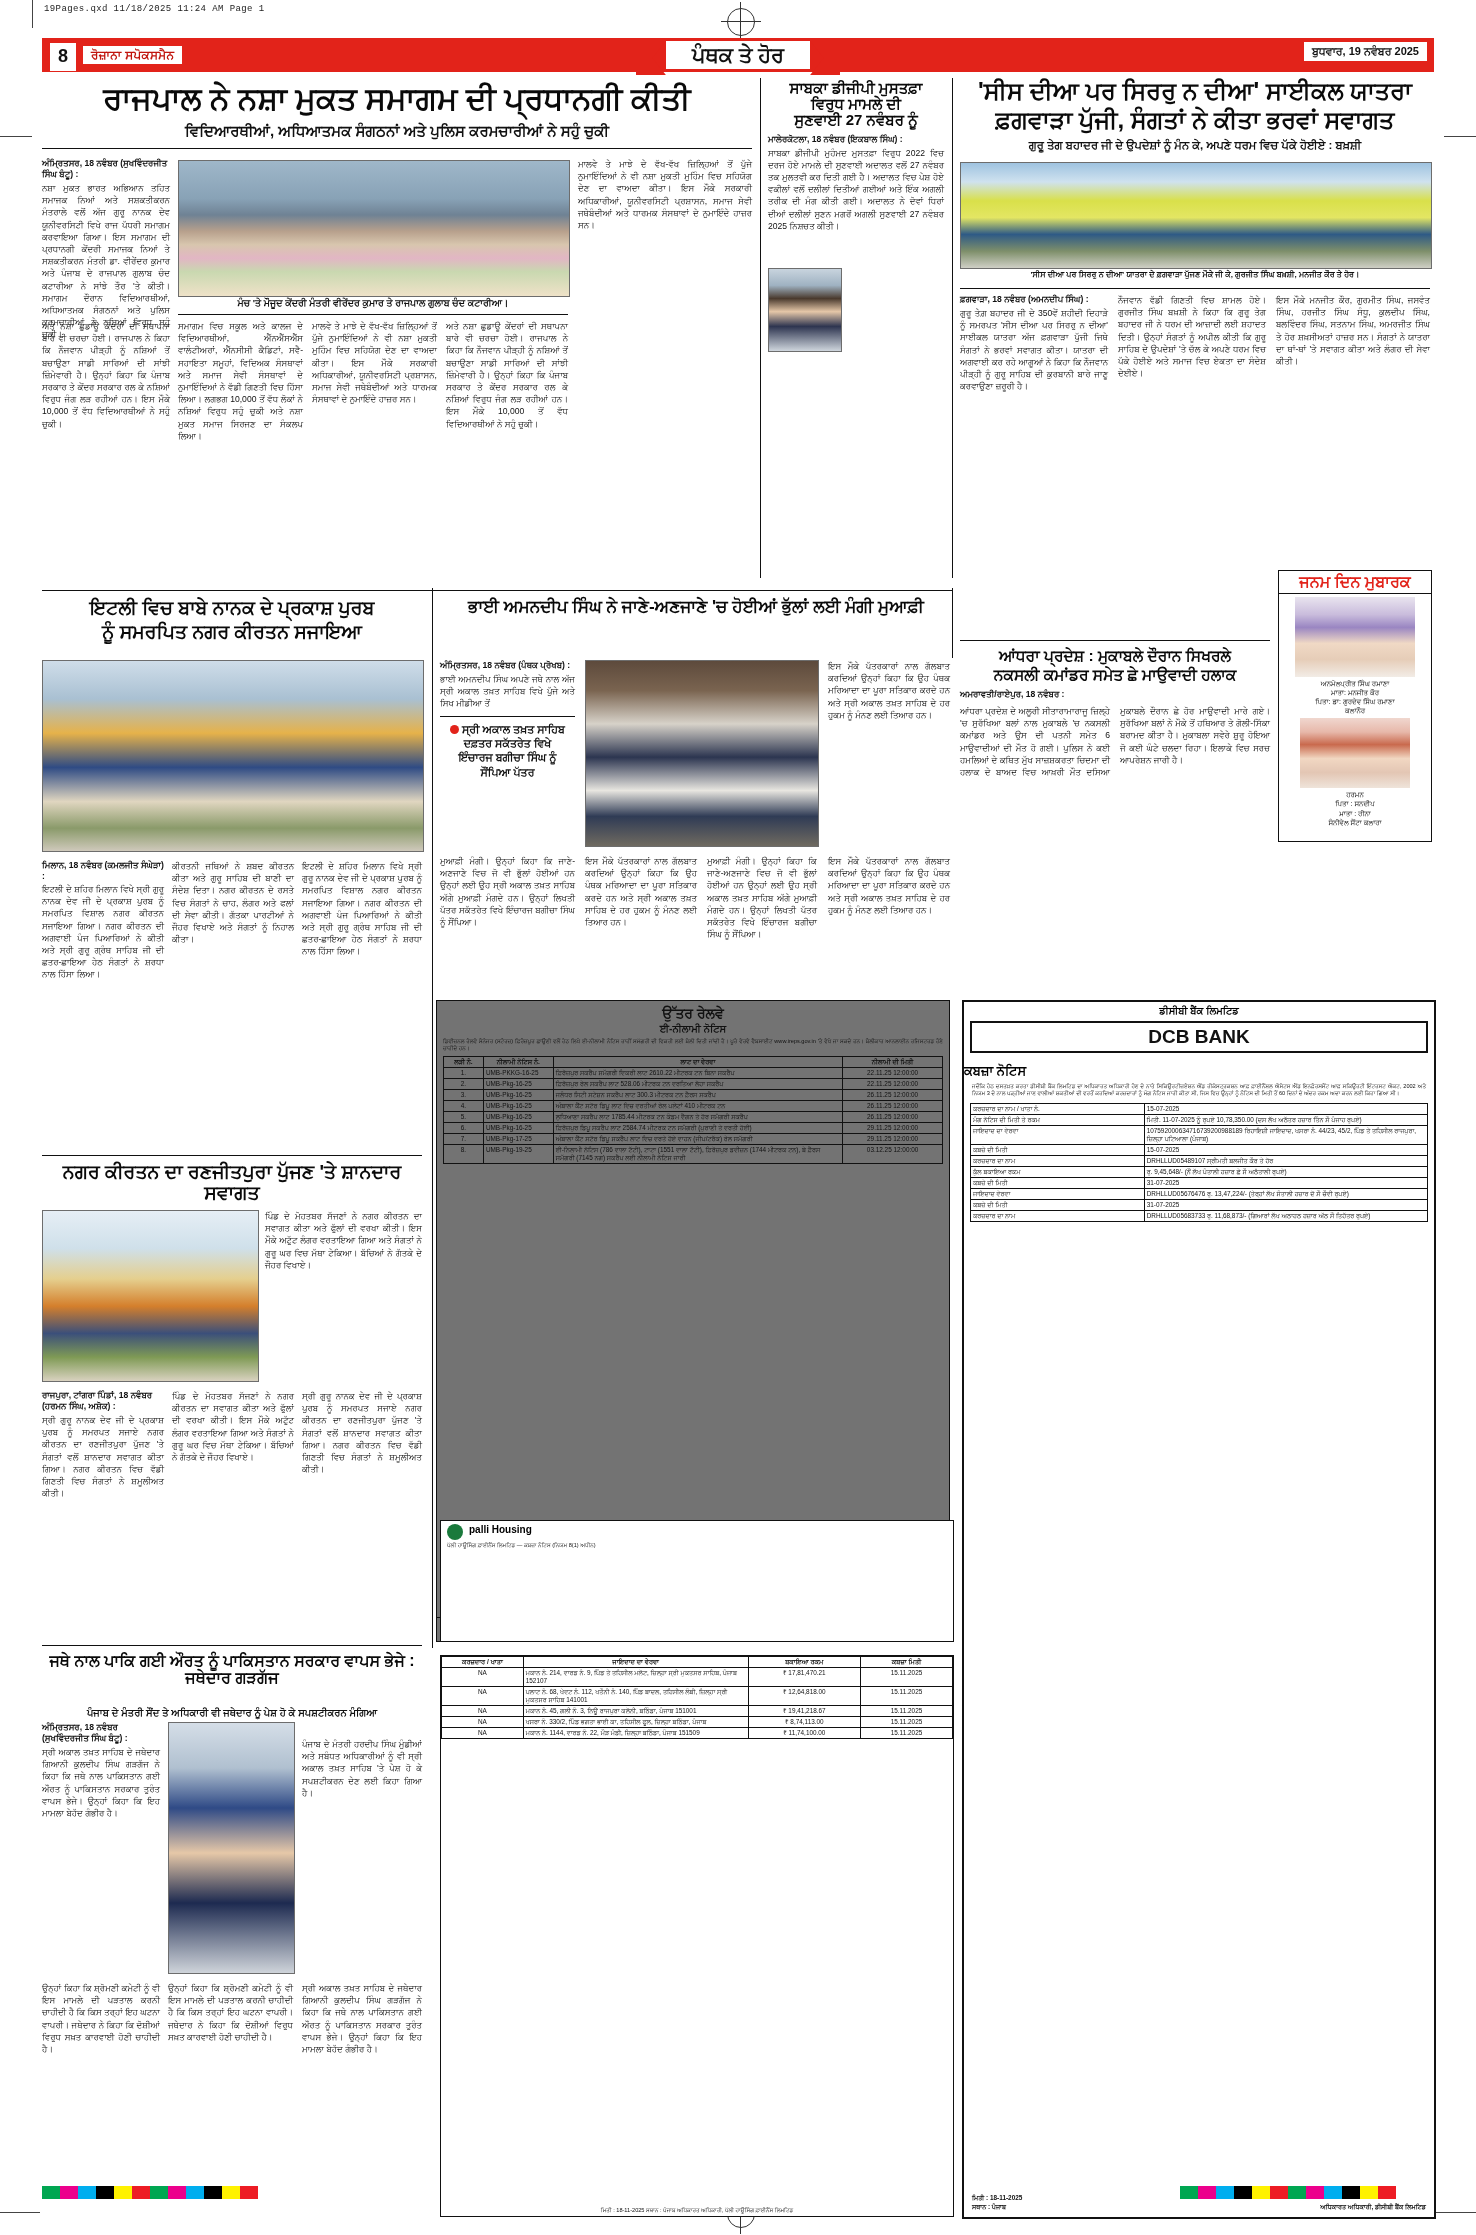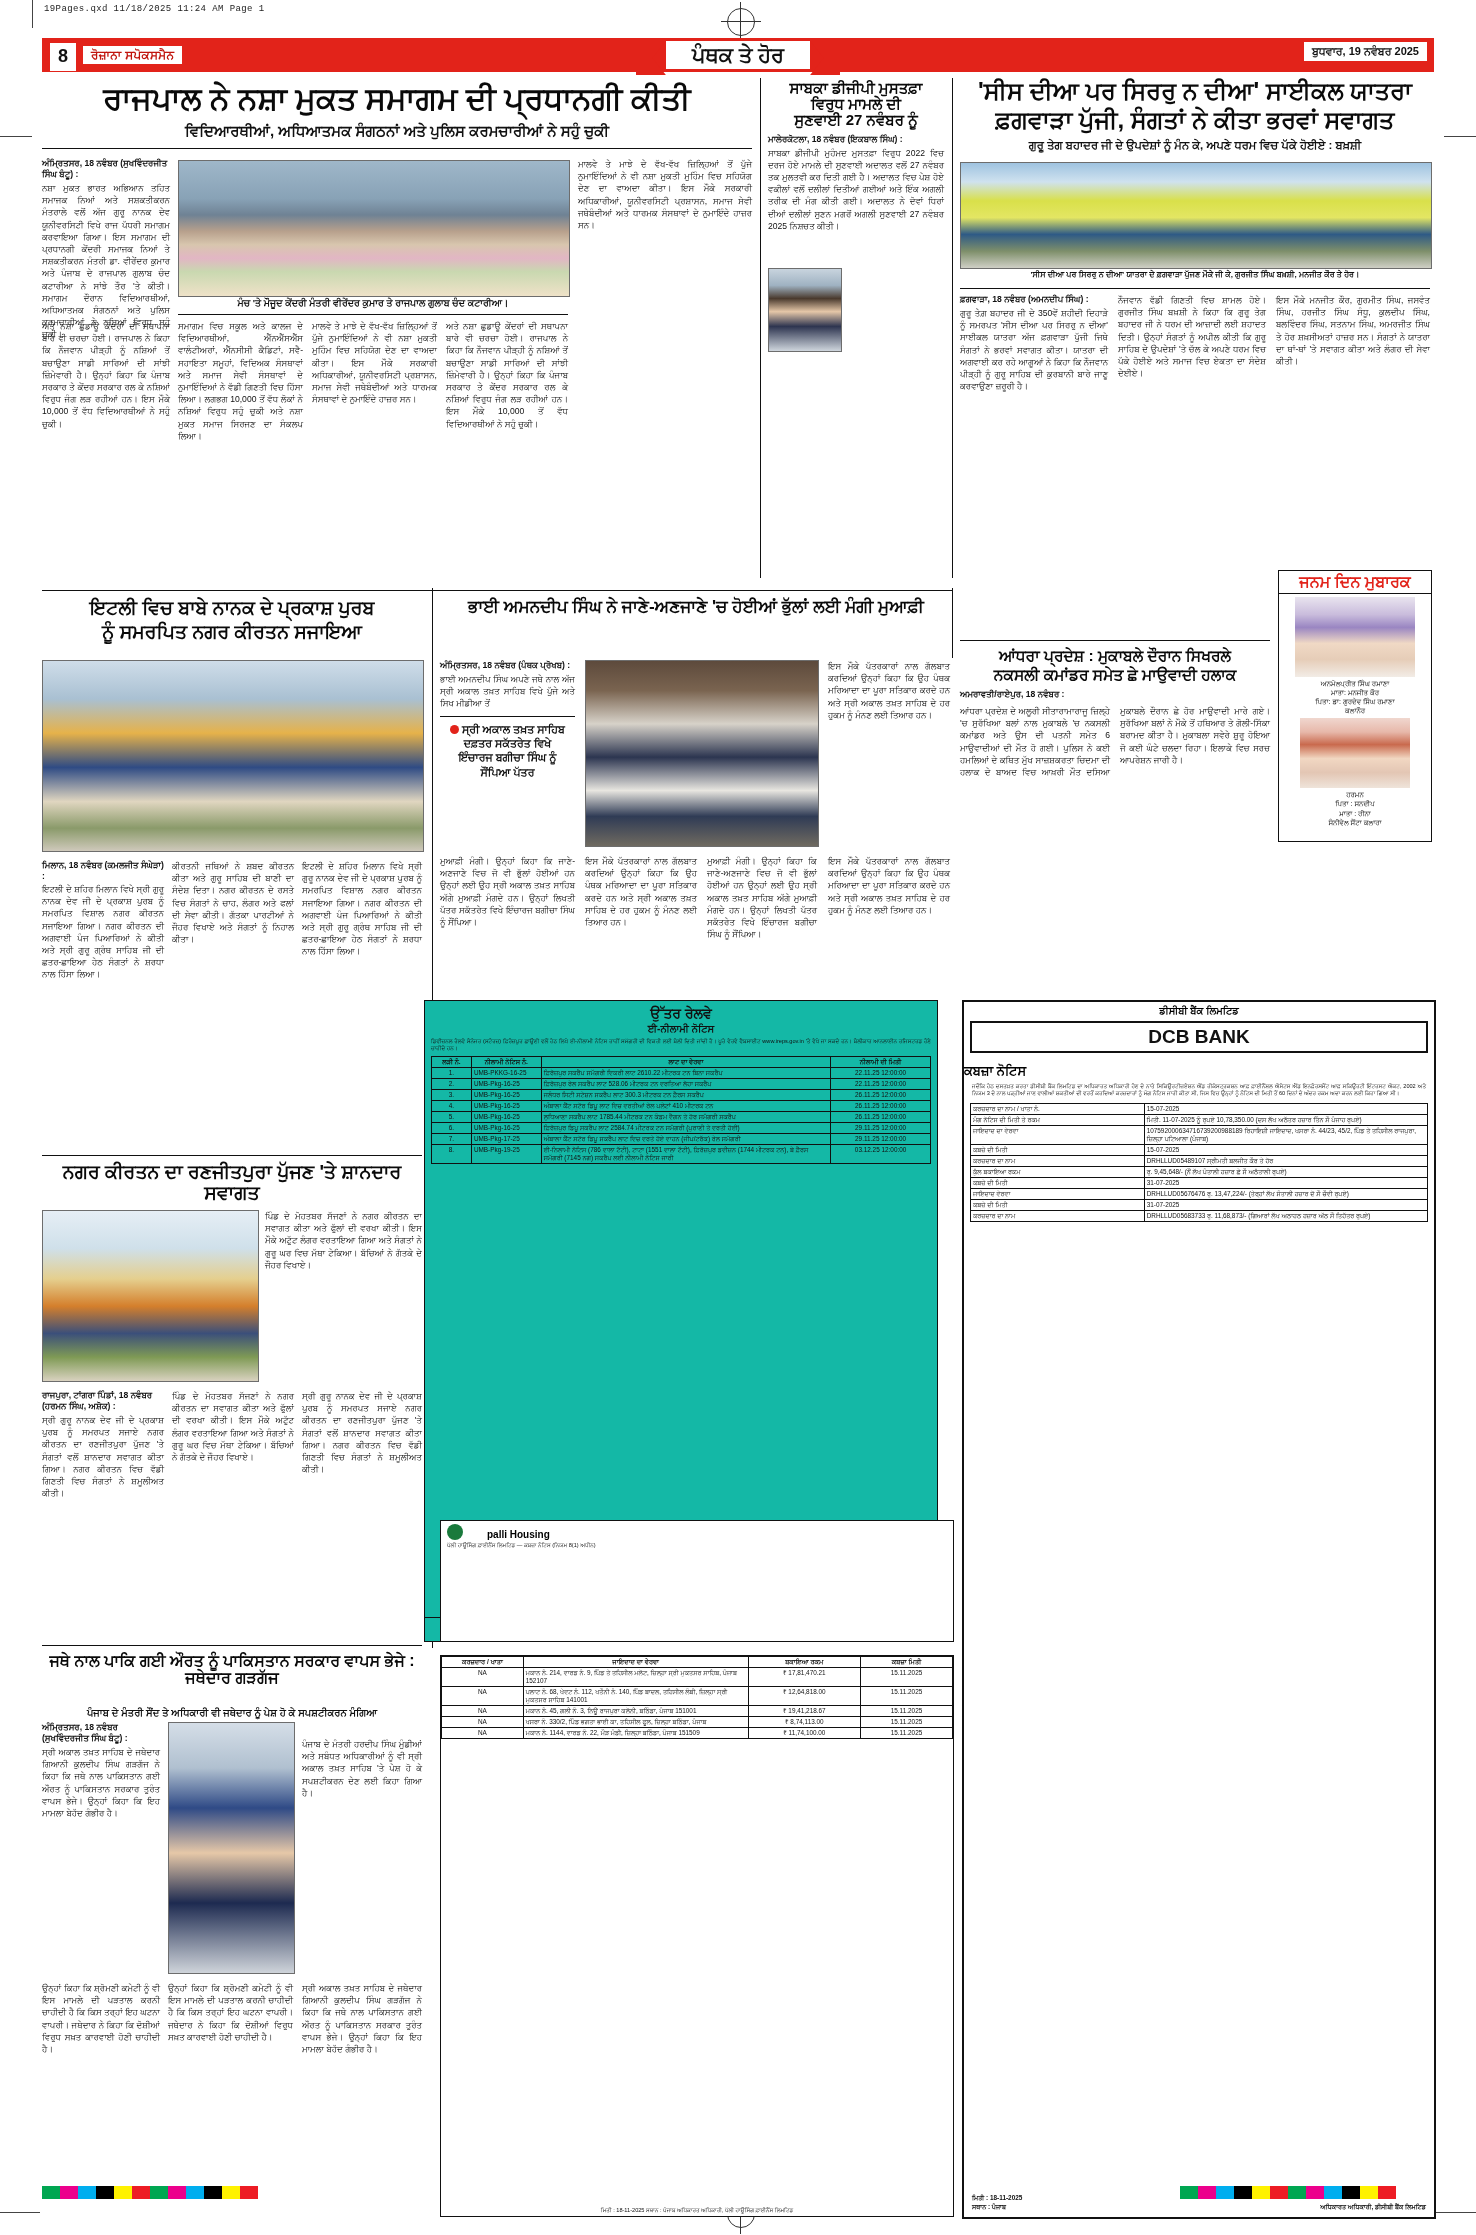--- a/index.html
+++ b/index.html
@@ -283,21 +283,21 @@
     <div class="hl" style="font-size:15.5px;">ਆਂਧਰਾ ਪ੍ਰਦੇਸ਼ : ਮੁਕਾਬਲੇ ਦੌਰਾਨ ਸਿਖਰਲੇ</div>
     <div class="hl" style="font-size:15.5px;margin-top:2px;">ਨਕਸਲੀ ਕਮਾਂਡਰ ਸਮੇਤ ਛੇ ਮਾਉਵਾਦੀ ਹਲਾਕ</div>
     <div class="body" style="margin-top:5px;">
       <span class="dline">ਅਮਰਾਵਤੀ/ਰਾਏਪੁਰ, 18 ਨਵੰਬਰ :</span>
     </div>
   </div>
   <div class="col" style="left:960px;top:705px;width:310px;">
     <div class="body" style="column-count:2;column-gap:10px;">ਆਂਧਰਾ ਪ੍ਰਦੇਸ਼ ਦੇ ਅਲੂਰੀ ਸੀਤਾਰਾਮਾਰਾਜੂ ਜ਼ਿਲ੍ਹੇ 'ਚ ਸੁਰੱਖਿਆ ਬਲਾਂ ਨਾਲ ਮੁਕਾਬਲੇ 'ਚ ਨਕਸਲੀ ਕਮਾਂਡਰ ਅਤੇ ਉਸ ਦੀ ਪਤਨੀ ਸਮੇਤ 6 ਮਾਉਵਾਦੀਆਂ ਦੀ ਮੌਤ ਹੋ ਗਈ। ਪੁਲਿਸ ਨੇ ਕਈ ਹਮਲਿਆਂ ਦੇ ਕਥਿਤ ਮੁੱਖ ਸਾਜ਼ਸ਼ਕਰਤਾ ਚਿਦਮਾ ਦੀ ਹਲਾਕ ਦੇ ਬਾਅਦ ਵਿਚ ਆਖ਼ਰੀ ਮੌਤ ਦਸਿਆ ਮੁਕਾਬਲੇ ਦੌਰਾਨ ਛੇ ਹੋਰ ਮਾਉਵਾਦੀ ਮਾਰੇ ਗਏ। ਸੁਰੱਖਿਆ ਬਲਾਂ ਨੇ ਮੌਕੇ ਤੋਂ ਹਥਿਆਰ ਤੇ ਗੋਲੀ-ਸਿੱਕਾ ਬਰਾਮਦ ਕੀਤਾ ਹੈ। ਮੁਕਾਬਲਾ ਸਵੇਰੇ ਸ਼ੁਰੂ ਹੋਇਆ ਜੋ ਕਈ ਘੰਟੇ ਚਲਦਾ ਰਿਹਾ। ਇਲਾਕੇ ਵਿਚ ਸਰਚ ਆਪਰੇਸ਼ਨ ਜਾਰੀ ਹੈ।</div>
   </div>
 
-  <div class="boxed" style="position:absolute;left:424px;top:1000px;width:512px;height:640px;background:#14b8a6;">
+  <div class="boxed" style="position:absolute;left:436px;top:1000px;width:512px;height:640px;background:#737373;">
     <div style="padding:4px 6px 0;">
       <div class="tender-title">ਉੱਤਰ ਰੇਲਵੇ</div>
       <div class="tender-title" style="font-size:10px;margin-top:1px;">ਈ-ਨੀਲਾਮੀ ਨੋਟਿਸ</div>
       <div class="micro" style="margin-top:3px;">ਡਿਵੀਜ਼ਨਲ ਰੇਲਵੇ ਮੈਨੇਜਰ (ਸਟੋਰਜ਼) ਫ਼ਿਰੋਜ਼ਪੁਰ ਛਾਉਣੀ ਵਲੋਂ ਹੇਠ ਲਿਖੇ ਈ-ਨੀਲਾਮੀ ਨੋਟਿਸ ਰਾਹੀਂ ਸਮੱਗਰੀ ਦੀ ਵਿਕਰੀ ਲਈ ਬੋਲੀ ਦਿਤੀ ਜਾਂਦੀ ਹੈ। ਪੂਰੇ ਵੇਰਵੇ ਵੈਬਸਾਈਟ www.ireps.gov.in 'ਤੇ ਵੇਖੇ ਜਾ ਸਕਦੇ ਹਨ। ਬੋਲੀਕਾਰ ਆਨਲਾਈਨ ਰਜਿਸਟਰਡ ਹੋਣੇ ਚਾਹੀਦੇ ਹਨ।</div>
     </div>
     <div style="padding:4px 6px 0;">
       <table class="tt">
         <thead>
           <tr>
             <th style="width:8%;">ਲੜੀ ਨੰ.</th>
@@ -358,21 +358,21 @@
           </tbody>
       </table>
     </div>
     <div style="position:absolute;left:0;right:0;bottom:0;">
       <div style="border-top:1.2px solid #111;text-align:center;font-weight:bold;font-size:9px;padding:2px 0;">ਗਾਹਕਾਂ ਦੀ ਸੇਵਾ ਵਿਚ ਮੁਸਕਾਨ ਦੇ ਨਾਲ</div>
       <div style="text-align:right;font-size:6px;padding:1px 6px;">3571/2025</div>
     </div>
   </div>
 
   <div class="boxed" style="position:absolute;left:440px;top:1520px;width:512px;height:120px;background:#fff;">
-    <div style="display:flex;align-items:flex-end;gap:24px;padding:3px 6px 0;">
+    <div style="display:flex;align-items:flex-start;gap:6px;padding:3px 6px 0;">
       <div style="width:16px;height:16px;border-radius:50%;background:#1a7a3c;"></div>
       <div style="font-weight:bold;font-size:10px;">palli Housing</div>
     </div>
     <div class="micro" style="padding:2px 6px;">ਪੱਲੀ ਹਾਊਸਿੰਗ ਫ਼ਾਈਨੈਂਸ ਲਿਮਟਿਡ — ਕਬਜ਼ਾ ਨੋਟਿਸ (ਨਿਯਮ 8(1) ਅਧੀਨ)</div>
   </div>
 
   <div class="boxed" style="position:absolute;left:440px;top:1655px;width:512px;height:560px;background:#fff;overflow:hidden;">
     <table class="tt">
       <thead>
         <tr>

